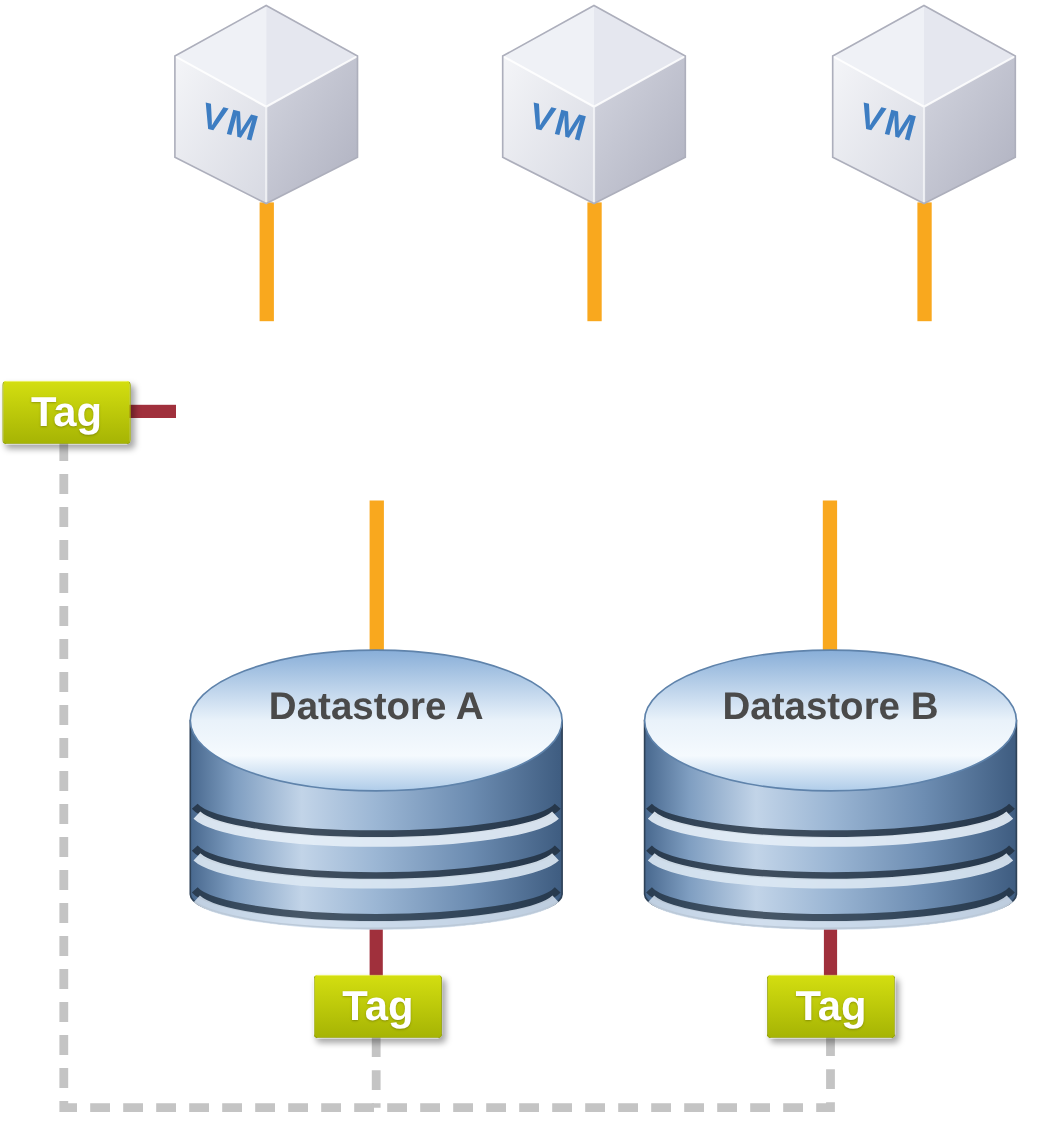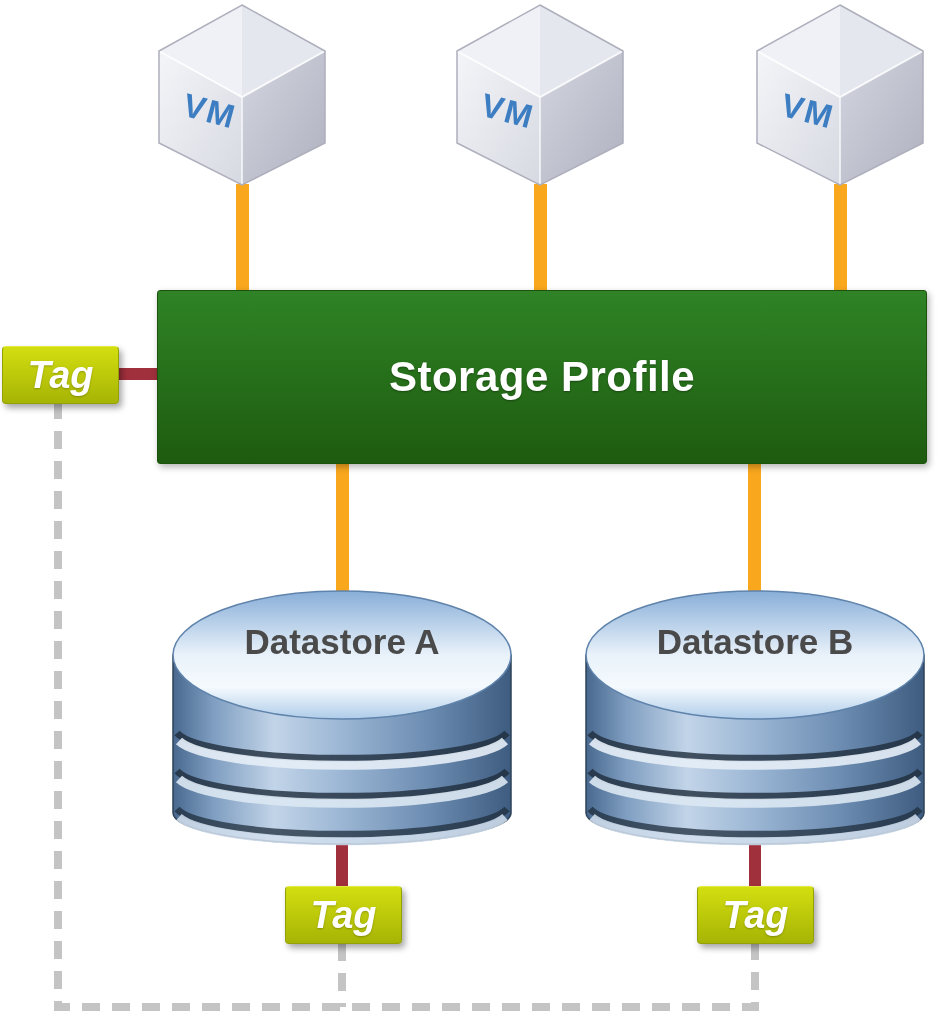--- a/index.html
+++ b/index.html
@@ -35,21 +35,21 @@
   .tag{
     position:absolute;z-index:3;
     width:115px;height:56px;
     background:linear-gradient(to bottom,
       var(--tag-gradient-top,#D3DE10) 0%,
       var(--tag-gradient-bottom,#A6B404) 100%);
     border:1px solid #93A104;
     border-top-color:#E3EC3E;
     border-radius:4px;
     box-shadow:3px 4px 6px rgba(0,0,0,0.35);
-    display:flex;align-items:center;justify-content:center;font-style:italic;
+    display:flex;align-items:center;justify-content:center;
   }
   .tag .label{
     color:var(--tag-text,#FFFFFF);
     font-size:38px;font-weight:bold;
     text-shadow:0 1px 2px rgba(0,0,0,0.25);
   }
   .node-svg{position:absolute;z-index:2;}
   .dashed-layer{position:absolute;left:0;top:0;z-index:0;}
   .dashed-path{
     fill:none;
@@ -143,23 +143,20 @@
     <polygon points="85,2 2,48 85,94" fill="#EFF1F6"></polygon>
     <polygon points="85,2 168,48 85,94" fill="#E5E7EF"></polygon>
     <polygon points="2,48 85,94 85,182 2,140" fill="url(#cubeLeft)"></polygon>
     <polygon points="168,48 85,94 85,182 168,140" fill="url(#cubeRight)"></polygon>
     <path d="M2 48 L85 94 L168 48" fill="none" stroke="#FFFFFF" stroke-width="2" opacity="0.85"></path>
     <path d="M85 94 L85 182" stroke="#F5F6F9" stroke-width="2" opacity="0.8" fill="none"></path>
     <polygon points="85,2 168,48 168,140 85,182 2,140 2,48" fill="none" stroke="#ADAFBC" stroke-width="1.5"></polygon>
     <text class="vm-label" transform="translate(24,112) rotate(15)">VM</text>
   </svg>
 
-  <div class="storage-profile">
-    <span class="label">Storage Profile</span>
-  </div>
 
   <svg class="node-svg" style="left:171px;top:588px;" width="342" height="258" viewBox="0 0 342 258">
     <path d="M2 67 L2 225 A 169 31 0 0 0 340 225 L340 67 Z" fill="url(#cylSide)" stroke="#2E4258" stroke-width="1.5"></path>
     <path d="M6 145 A 167 30 0 0 0 336 145" fill="none" stroke="#1F2D3C" stroke-width="7" opacity="0.8"></path>
     <path d="M8 153 A 166 30 0 0 0 334 153" fill="none" stroke="#E6EEF7" stroke-width="9" opacity="0.9"></path>
     <path d="M6 183 A 167 30 0 0 0 336 183" fill="none" stroke="#1F2D3C" stroke-width="7" opacity="0.8"></path>
     <path d="M8 191 A 166 30 0 0 0 334 191" fill="none" stroke="#DCE8F3" stroke-width="9" opacity="0.9"></path>
     <path d="M6 221 A 167 30 0 0 0 336 221" fill="none" stroke="#1F2D3C" stroke-width="7" opacity="0.75"></path>
     <path d="M8 229 A 166 30 0 0 0 334 229" fill="none" stroke="#D3E1EF" stroke-width="8" opacity="0.85"></path>
     <ellipse cx="171" cy="67" rx="169" ry="64" fill="url(#cylTop)" stroke="#5F83AB" stroke-width="1.5"></ellipse>

